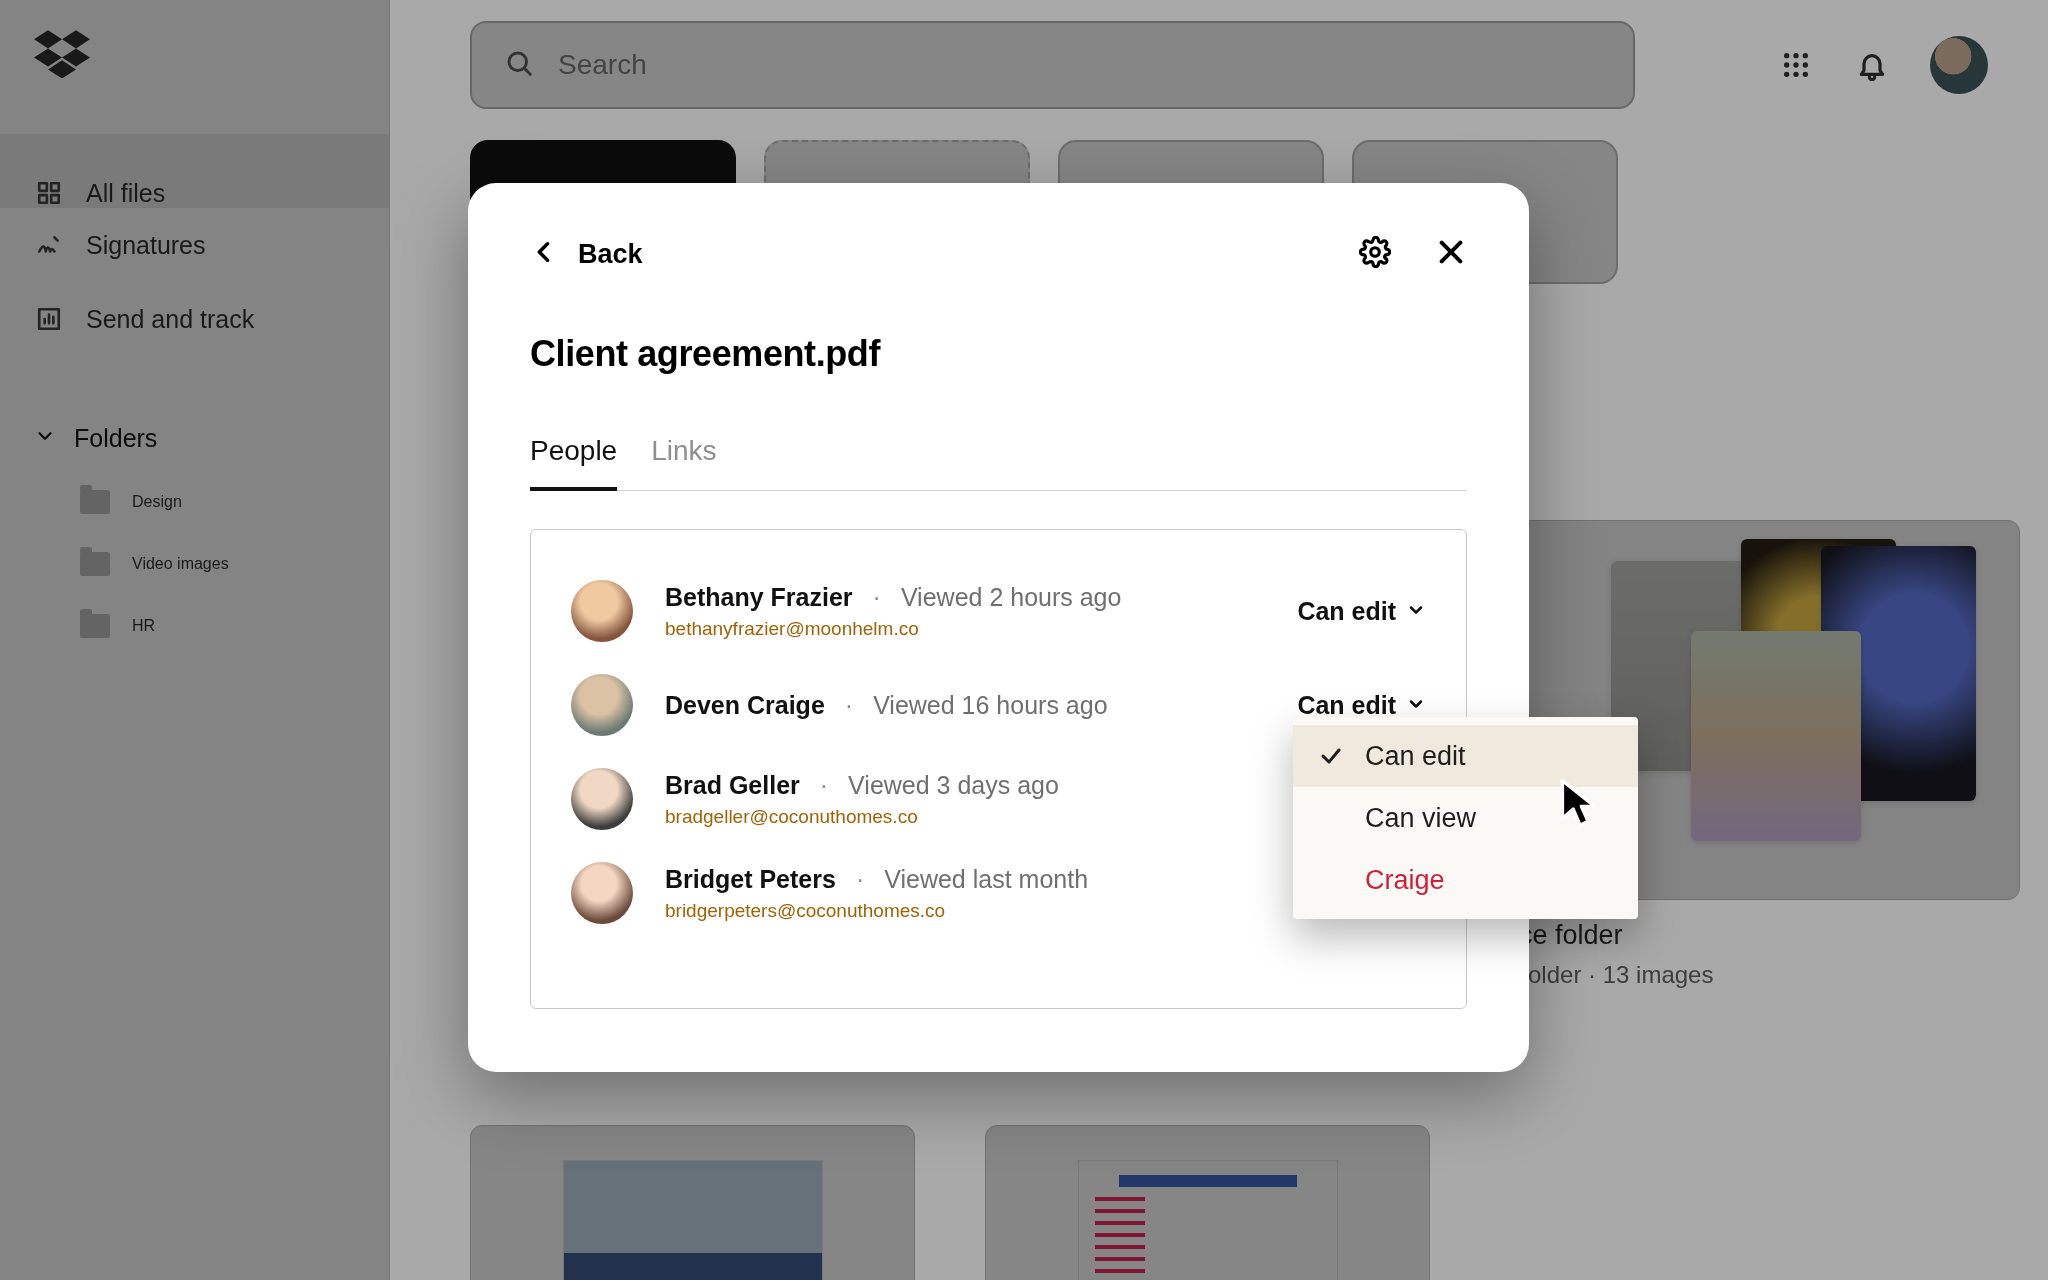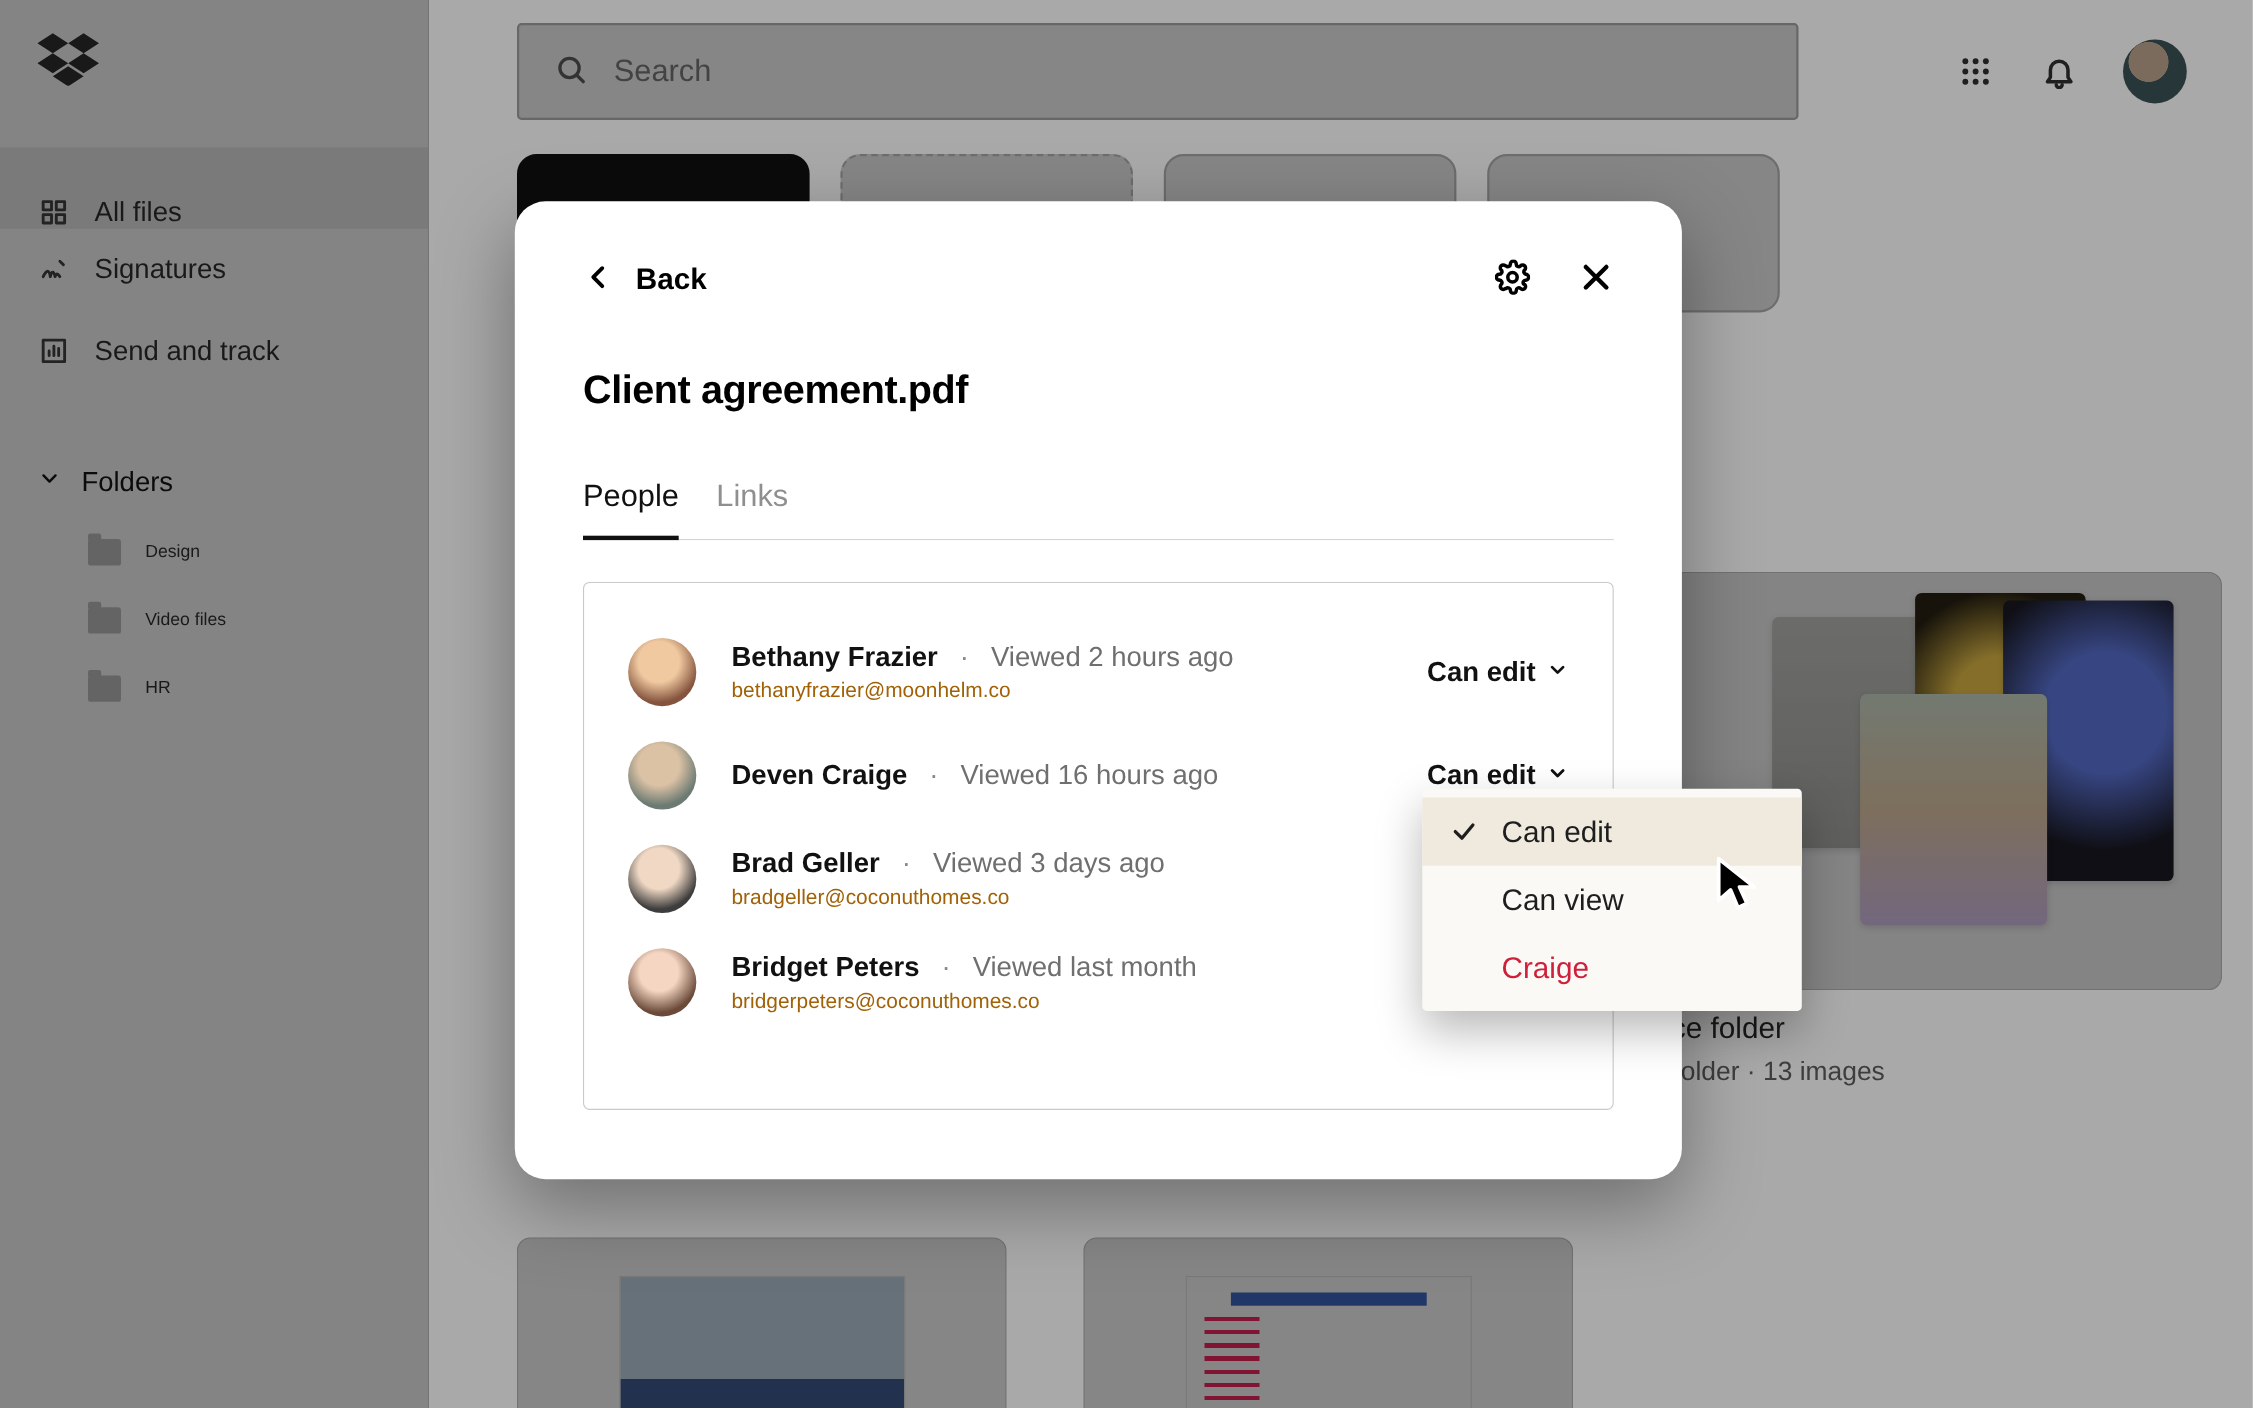--- a/index.html
+++ b/index.html
@@ -1,21 +1,21 @@
 <!DOCTYPE html>
 <html><head>
 <meta charset="utf-8">
 <style>
 * { margin: 0; padding: 0; box-sizing: border-box; font-family: -apple-system, BlinkMacSystemFont, "Segoe UI", Helvetica, Arial, sans-serif; }
 body { width: 2048px; height: 1280px; overflow: hidden; position: relative; background: #fff; }
 
 
 .app-bg { position: absolute; inset: 0; filter: brightness(0.78) grayscale(0.05); }
 .topbar { position: absolute; top: 0; left: 390px; right: 0; height: 130px; display: flex; align-items: center; gap: 28px; padding-right: 60px; }
-.search-box { flex: 0 0 1165px; height: 88px; margin-left: 80px; border: 2px solid #bfbfbf; border-radius: 4px; display: flex; align-items: center; padding: 0 32px; gap: 24px; background: #fff; }
+.search-box { flex: 0 0 1165px; height: 88px; margin-left: 80px; border: 2px solid #bfbfbf; border-radius: 16px; display: flex; align-items: center; padding: 0 32px; gap: 24px; background: #fff; }
 .search-box input { border: none; outline: none; font-size: 28px; color: #888; background: transparent; width: 100%; }
 .topbar-right { margin-left: auto; display: flex; align-items: center; gap: 40px; }
 .tb-icon { width: 36px; height: 36px; display: flex; align-items: center; justify-content: center; }
 .tb-avatar { width: 58px; height: 58px; border-radius: 50%; background: radial-gradient(circle at 40% 35%, #e9c7a9 0 35%, #3a5a60 36% 100%); }
 
 .sidebar { position: absolute; top: 0; left: 0; width: 390px; height: 100%; border-right: 1px solid #ddd; background: #fafafa; padding-top: 30px; }
 .brand { width: 56px; height: 56px; margin-left: 34px; margin-bottom: 48px; }
 .nav-item { display: flex; align-items: center; gap: 22px; height: 74px; padding-left: 34px; font-size: 25px; color: #1e1e1e; cursor: pointer; }
 .nav-item.active { background: #e5e5e5; font-weight: 500; align-items: flex-end; }
 .nav-item .nv-icon { width: 30px; height: 30px; display: flex; align-items: center; justify-content: center; color: #333; }
@@ -139,21 +139,21 @@
           </svg>
       </span>
       <span>Folders</span>
     </div>
     <div class="folder-item">
       <span class="folder-glyph"></span>
       <span>Design</span>
     </div>
     <div class="folder-item">
       <span class="folder-glyph"></span>
-      <span>Video files</span>
+      <span>Video images</span>
     </div>
     <div class="folder-item">
       <span class="folder-glyph"></span>
       <span>HR</span>
     </div>
   </div>
 
   <div class="topbar">
     <div class="search-box">
       <span>

